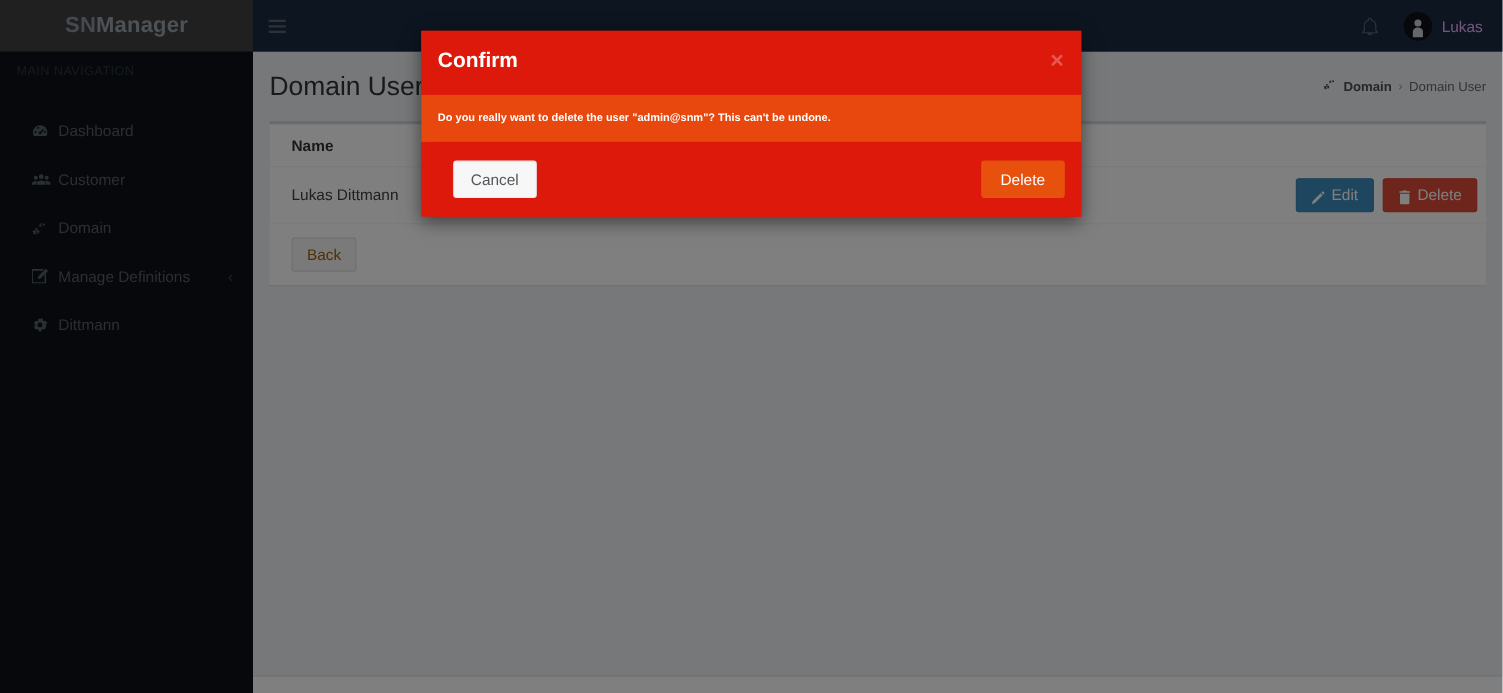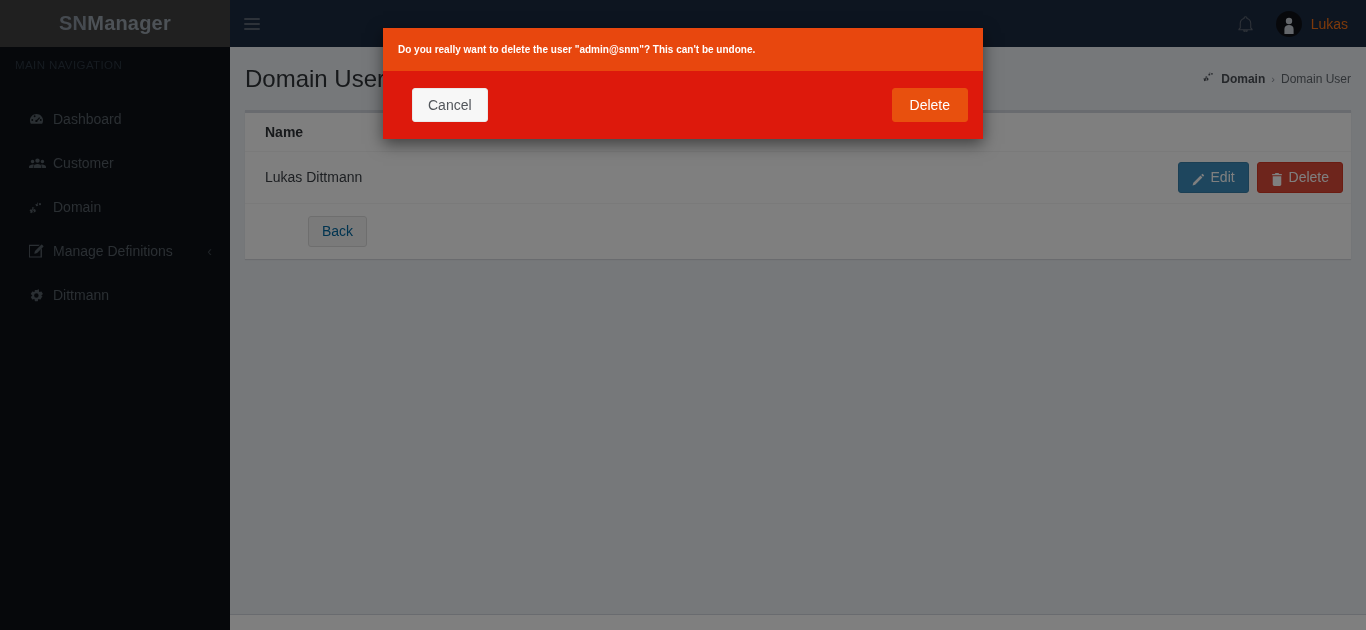--- a/index.html
+++ b/index.html
@@ -113,21 +113,21 @@
   }
   #avatar {
     width: 26px; height: 26px;
     border-radius: 50%;
     background: #0e1117;
     display: flex; align-items: center; justify-content: center;
     overflow: hidden;
   }
   #avatar svg { fill: #c9cfd6; }
   #user-name {
-    color: #f97316;
+    color: #f0abfc;
     font-size: 14px;
   }
 
   
   #content-wrap {
     position: absolute;
     left: 230px; top: 47px;
     width: 1136px;
     height: 583px;
     background: #ecf0f5;
@@ -209,21 +209,21 @@
     cursor: pointer;
     font-family: "Liberation Sans", sans-serif;
     line-height: 1.2;
     white-space: nowrap;
   }
   .btn svg { display: block; }
   .btn-primary { background: #3c8dbc; border-color: #367fa9; color: #fff; }
   .btn-primary svg { fill: #fff; }
   .btn-danger { background: #dd4b39; border-color: #d73925; color: #fff; }
   .btn-danger svg { fill: #fff; }
-  .btn-default { background: #f4f4f4; border-color: #ddd; color: #0369a1; margin-left: 43px; }
+  .btn-default { background: #f4f4f4; border-color: #ddd; color: #a16207; }
   .btn-default svg { fill: #444; }
   .box-footer {
     padding: 12px 20px;
     border-top: 1px solid #f4f4f4;
     display: flex;
     align-items: center;
     justify-content: space-between;
     background: #fff;
   }
 
@@ -461,20 +461,24 @@
         </button>
       </div>
     </section>
   </div>
 
   <div id="main-footer"></div>
 
   <div id="overlay"></div>
 
   <div id="modal">
+    <div id="modal-header">
+      <div id="modal-title">Confirm</div>
+      <button id="modal-close">×</button>
+    </div>
     <div id="modal-body">Do you really want to delete the user "admin@snm"? This can't be undone.</div>
     <div id="modal-footer">
       <button class="btn-modal-cancel">Cancel</button>
       <button class="btn-modal-delete">Delete</button>
     </div>
   </div>
 
 </div>
 
 </body></html>

